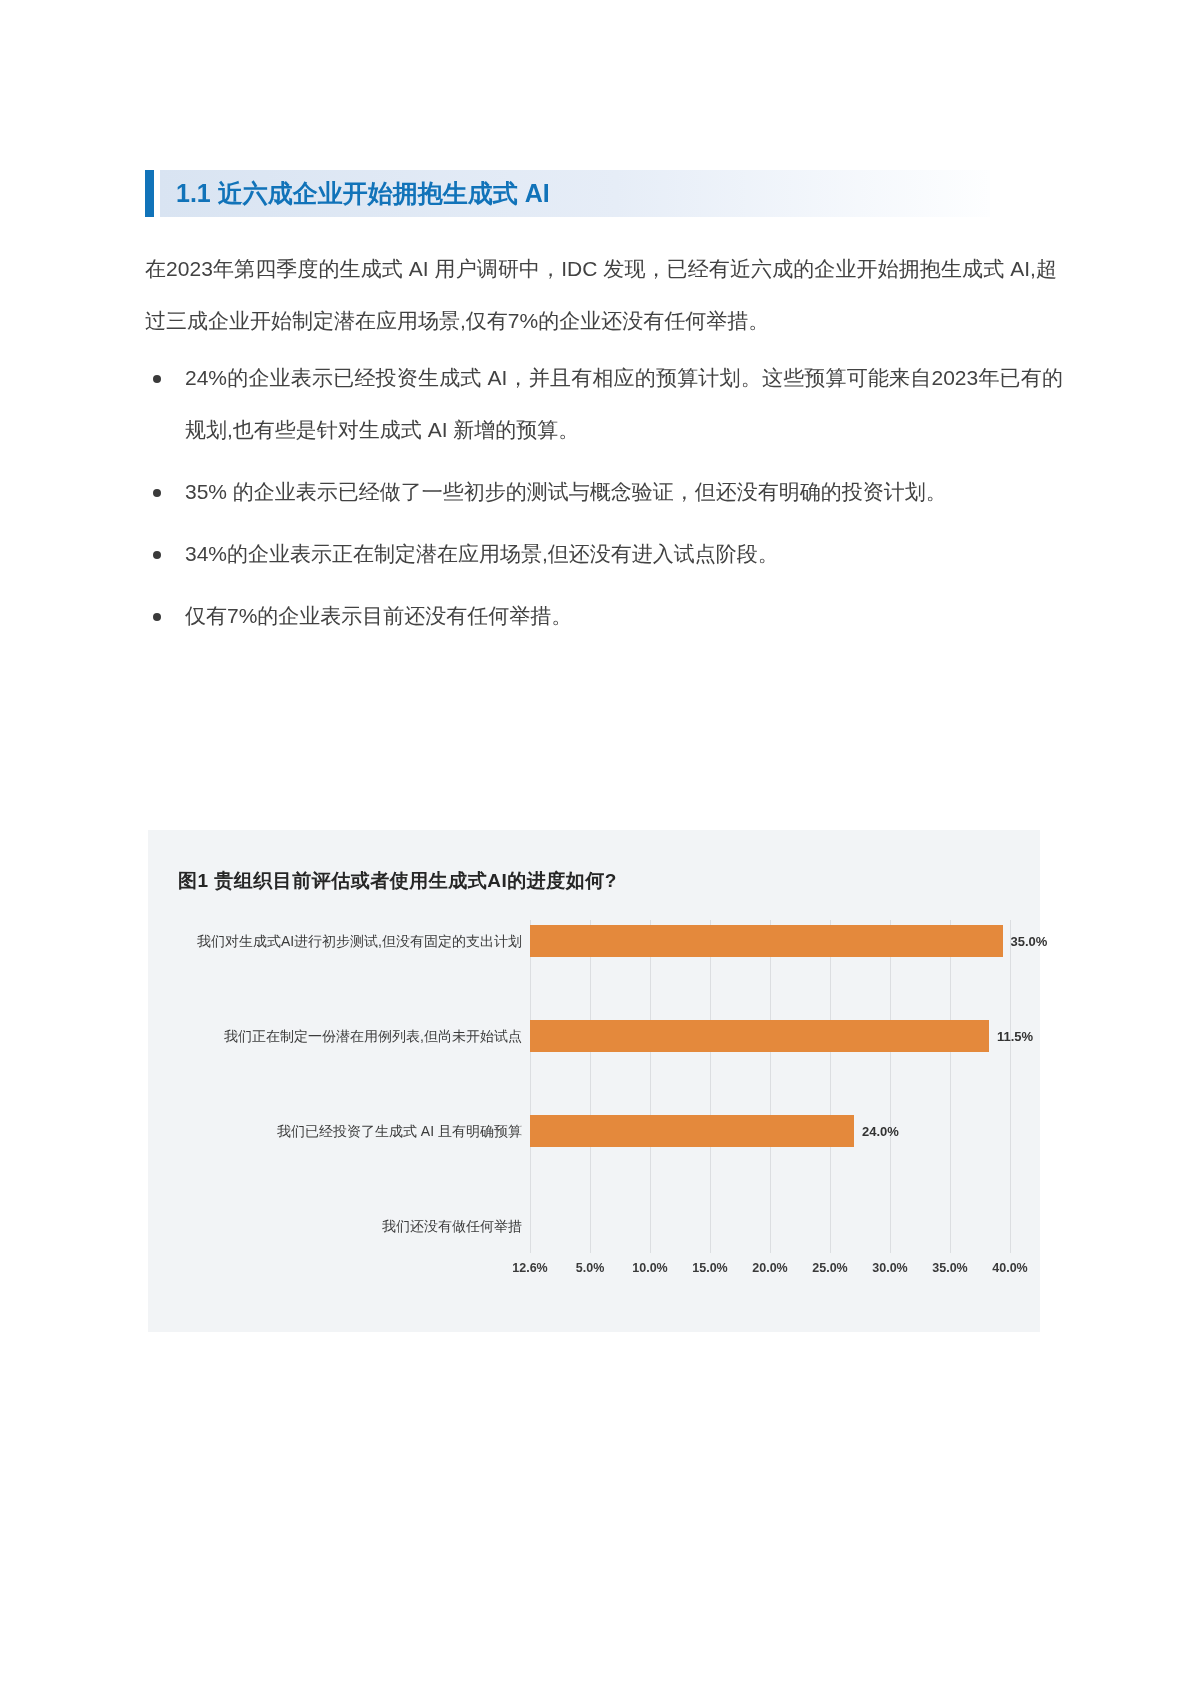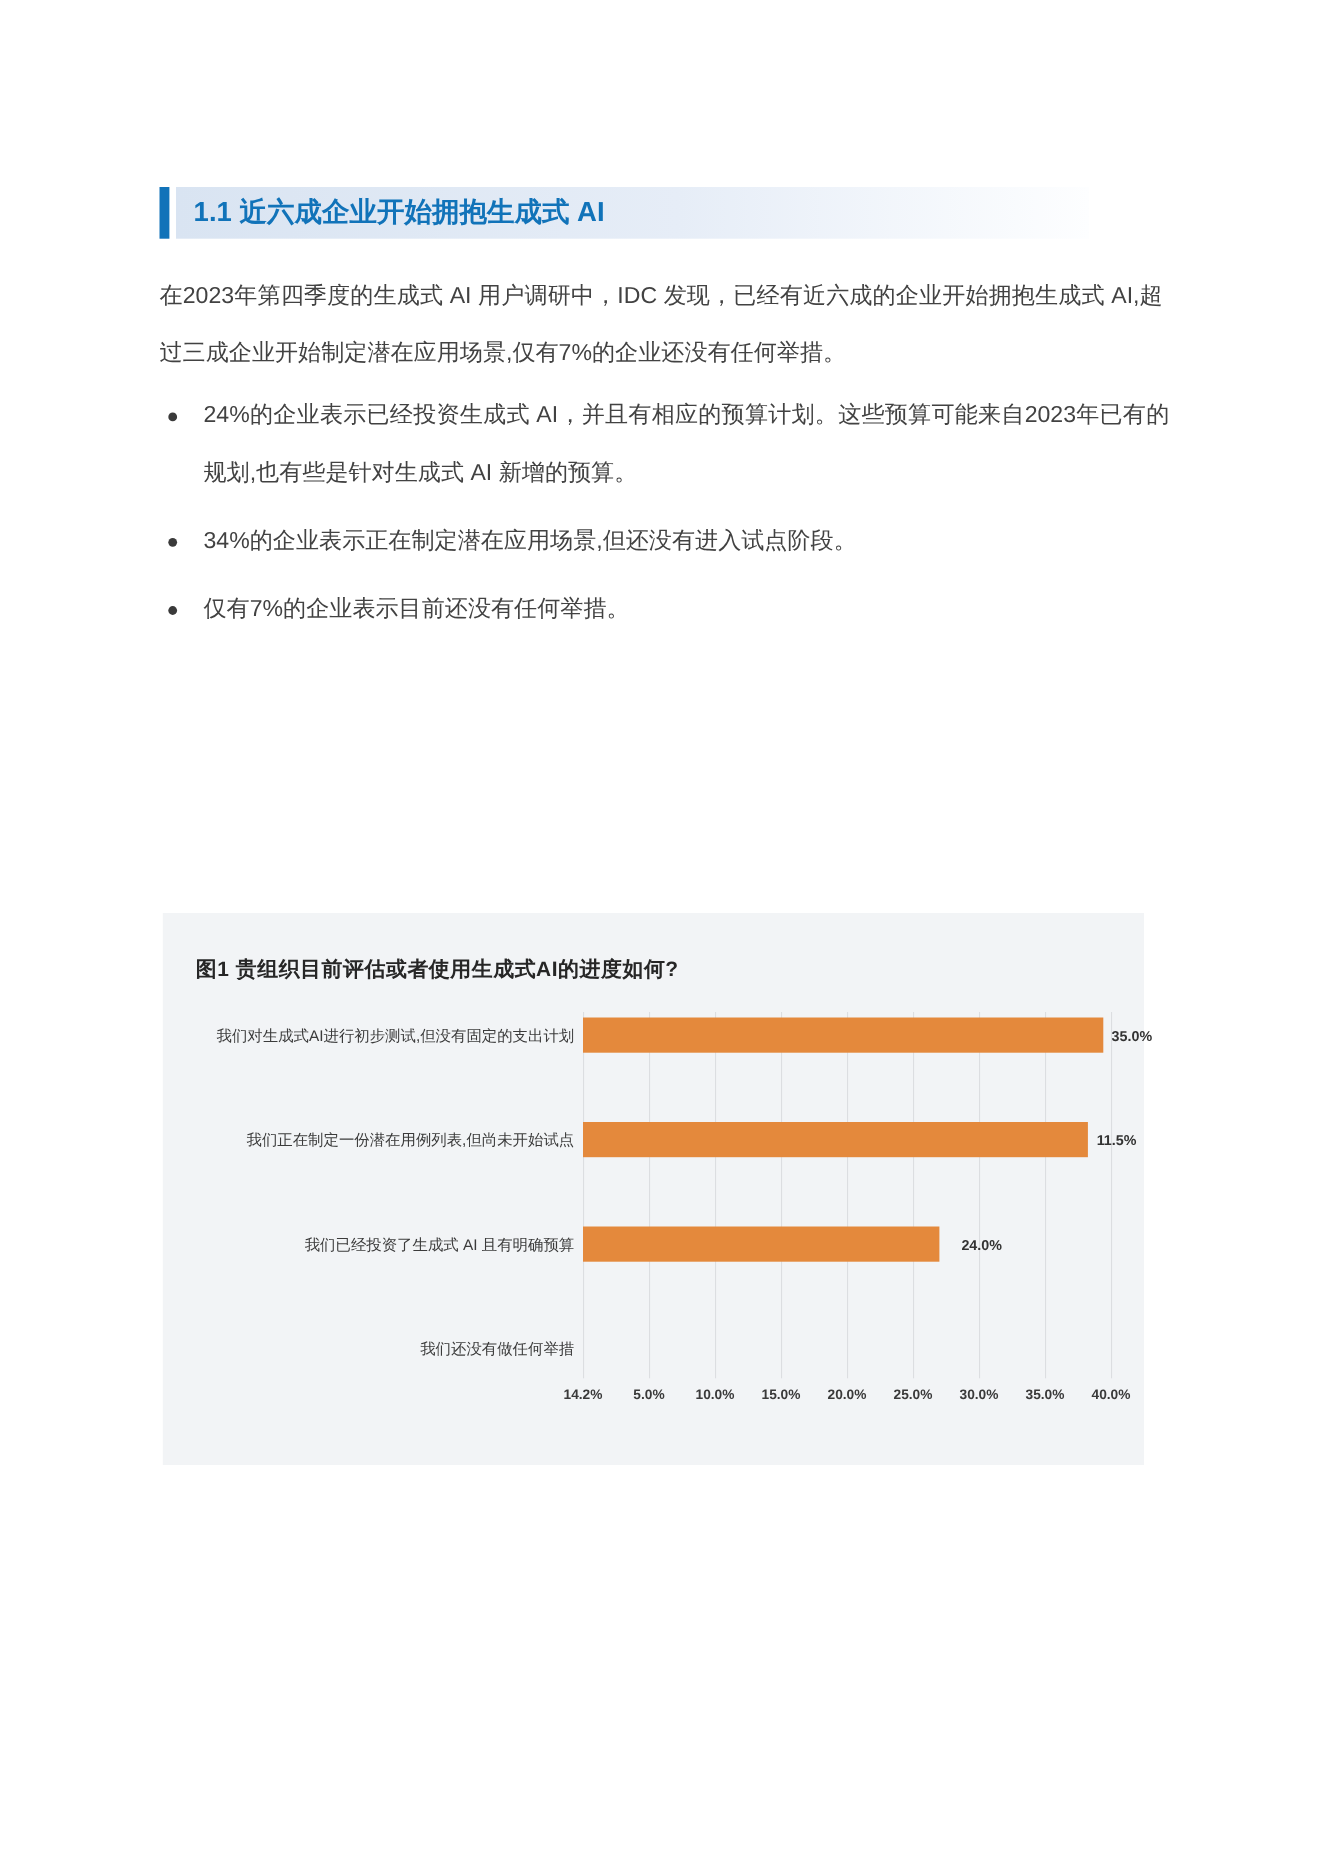--- a/index.html
+++ b/index.html
@@ -75,20 +75,24 @@
 
   <p class="intro">在2023年第四季度的生成式 AI 用户调研中，IDC 发现，已经有近六成的企业开始拥抱生成式 AI,超过三成企业开始制定潜在应用场景,仅有7%的企业还没有任何举措。</p>
 
   <ul class="bullets">
     <li>
       <span class="dot"></span>
       <span class="bullet-text">24%的企业表示已经投资生成式 AI，并且有相应的预算计划。这些预算可能来自2023年已有的规划,也有些是针对生成式 AI 新增的预算。</span>
     </li>
     <li>
       <span class="dot"></span>
+      <span class="bullet-text">35% 的企业表示已经做了一些初步的测试与概念验证，但还没有明确的投资计划。</span>
+    </li>
+    <li>
+      <span class="dot"></span>
       <span class="bullet-text">34%的企业表示正在制定潜在应用场景,但还没有进入试点阶段。</span>
     </li>
     <li>
       <span class="dot"></span>
       <span class="bullet-text">仅有7%的企业表示目前还没有任何举措。</span>
     </li>
   </ul>
 
   <figure class="chart-card">
     <div class="chart-title">图1 贵组织目前评估或者使用生成式AI的进度如何?</div>
@@ -110,27 +114,27 @@
           <div class="gridline" style="left: 87.5%;"></div>
           <div class="gridline" style="left: 100%;"></div>
           <div class="bar-row" style="top: 5px;">
             <div class="bar" style="width: 87.5%; background: rgb(228, 137, 60);"></div>
             <span class="bar-value">35.0%</span>
           </div>
           <div class="bar-row" style="top: 100px;">
             <div class="bar" style="width: 85%; background: rgb(228, 137, 60);"></div>
             <span class="bar-value">11.5%</span>
           </div>
-          <div class="bar-row" style="top: 195px; gap: 12px;">
+          <div class="bar-row" style="top: 195px;">
             <div class="bar" style="width: 60%; background: rgb(228, 137, 60);"></div>
             <span class="bar-value">24.0%</span>
           </div>
         </div>
       <div class="x-axis" id="x-axis">
-          <span class="x-tick" style="left: 0%;">14.2%</span>
+          <span class="x-tick" style="left: 0%;">12.6%</span>
           <span class="x-tick" style="left: 12.5%;">5.0%</span>
           <span class="x-tick" style="left: 25%;">10.0%</span>
           <span class="x-tick" style="left: 37.5%;">15.0%</span>
           <span class="x-tick" style="left: 50%;">20.0%</span>
           <span class="x-tick" style="left: 62.5%;">25.0%</span>
           <span class="x-tick" style="left: 75%;">30.0%</span>
           <span class="x-tick" style="left: 87.5%;">35.0%</span>
           <span class="x-tick" style="left: 100%;">40.0%</span>
         </div>
     </div>

